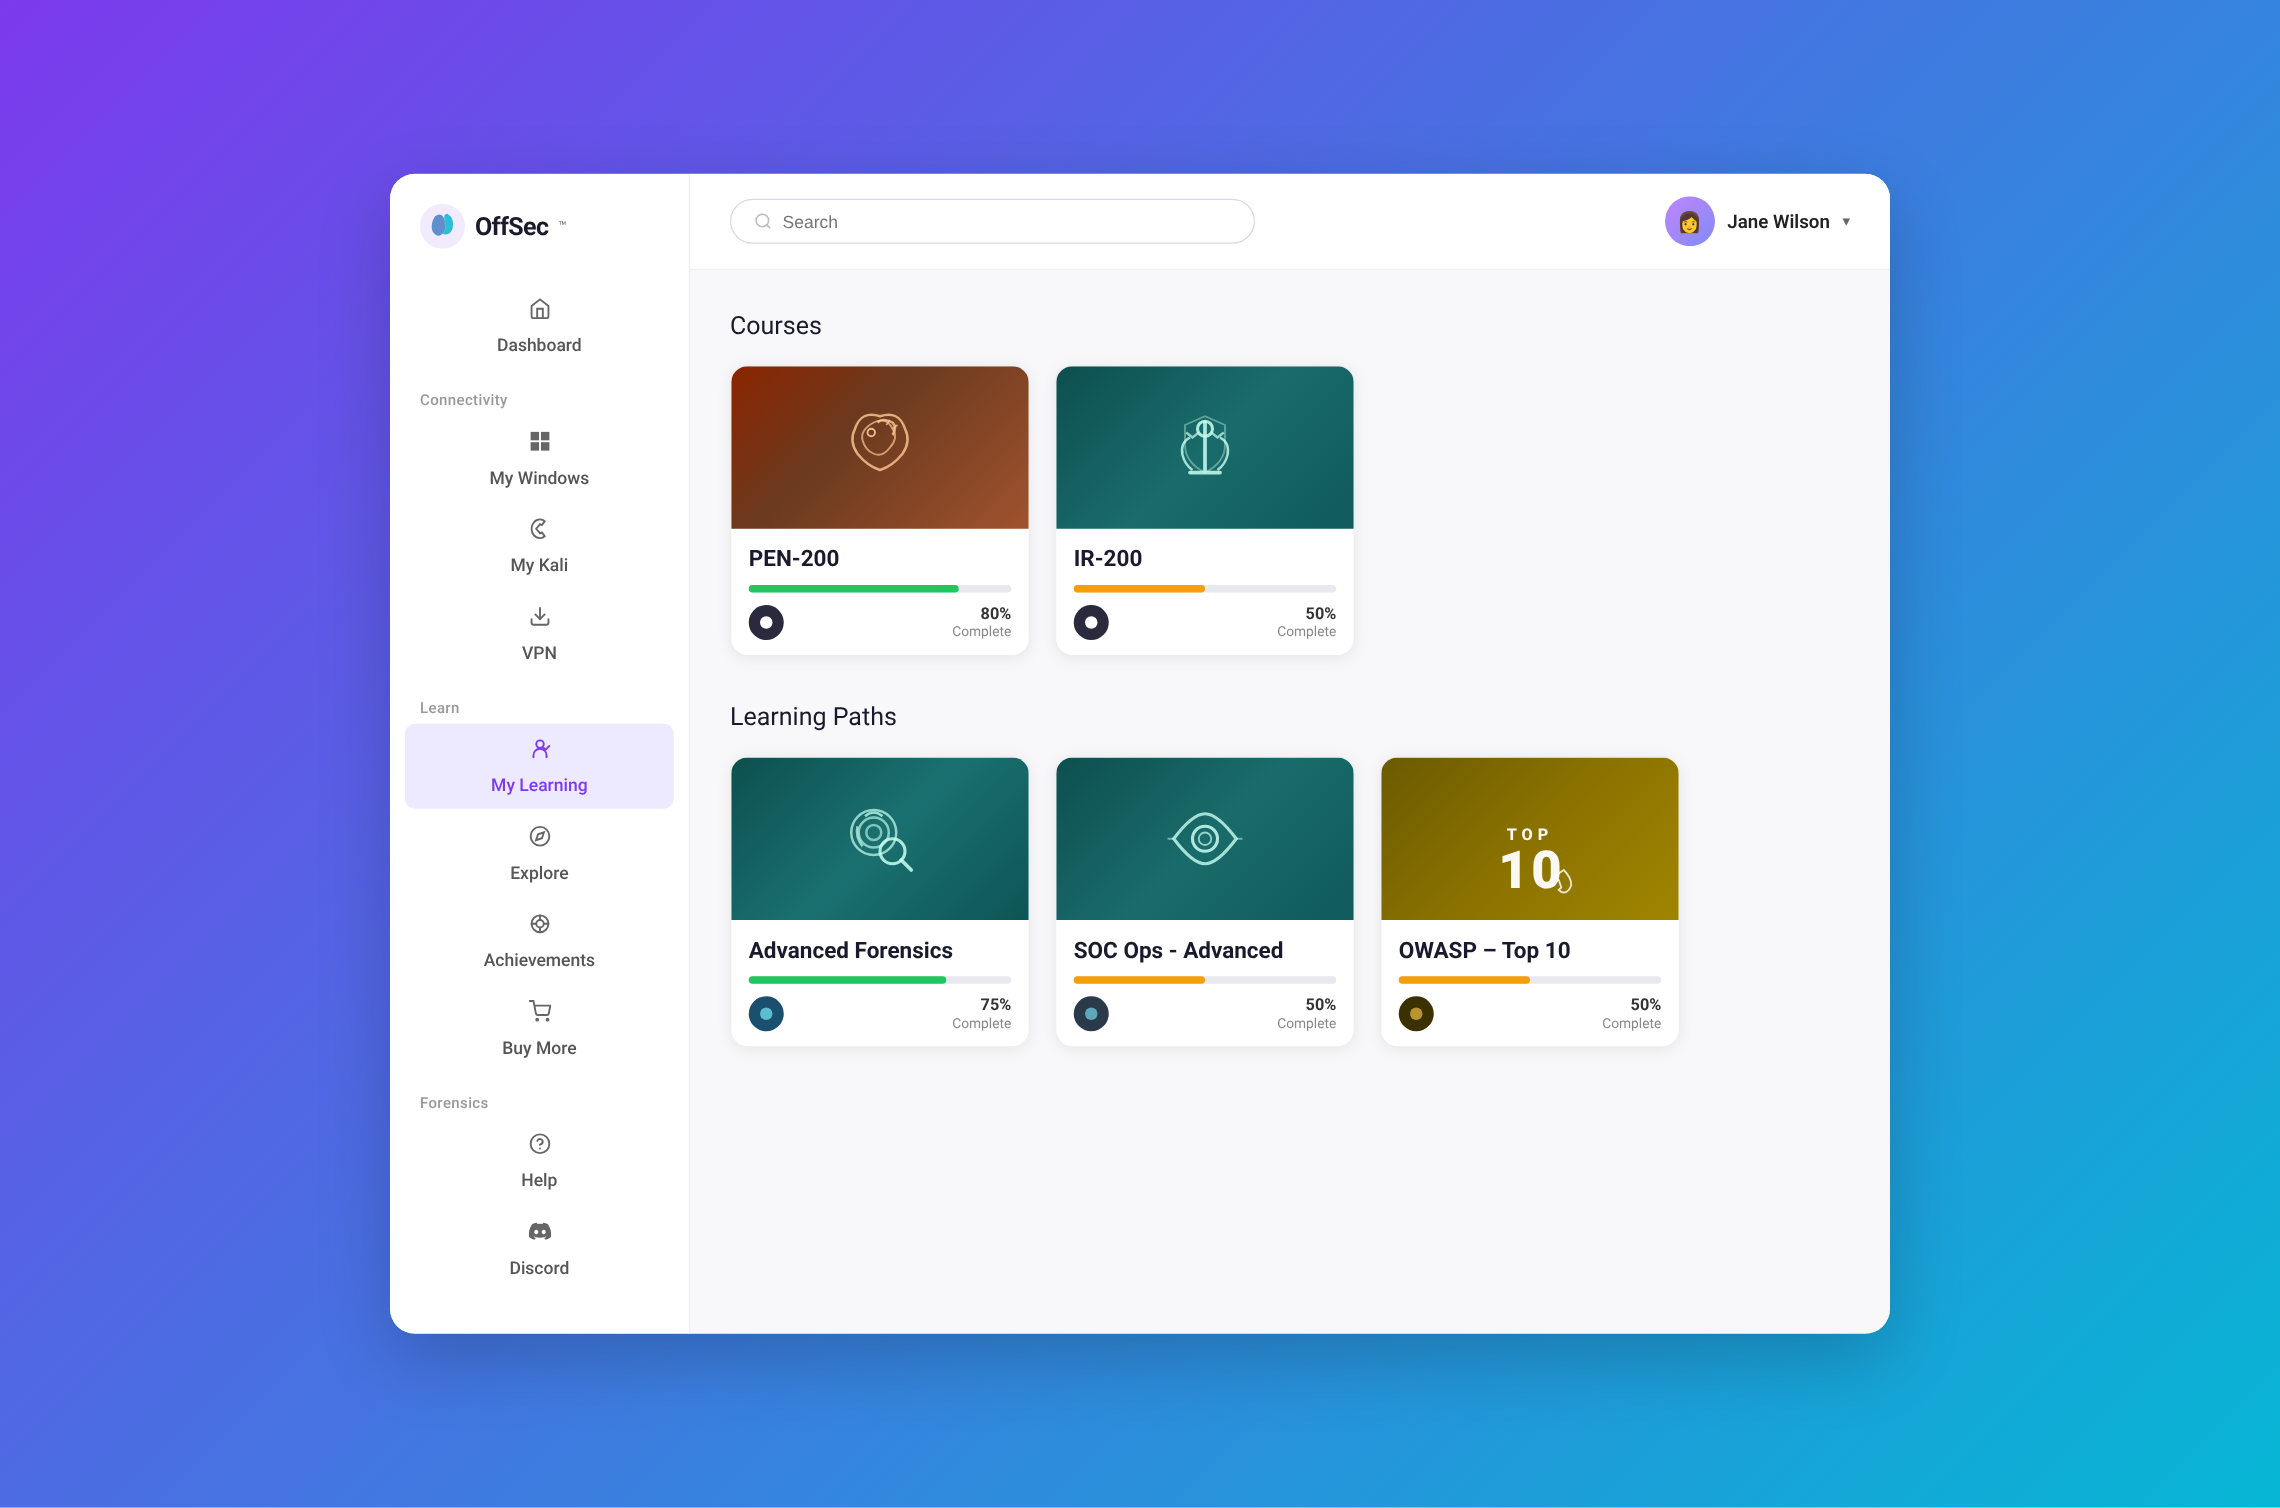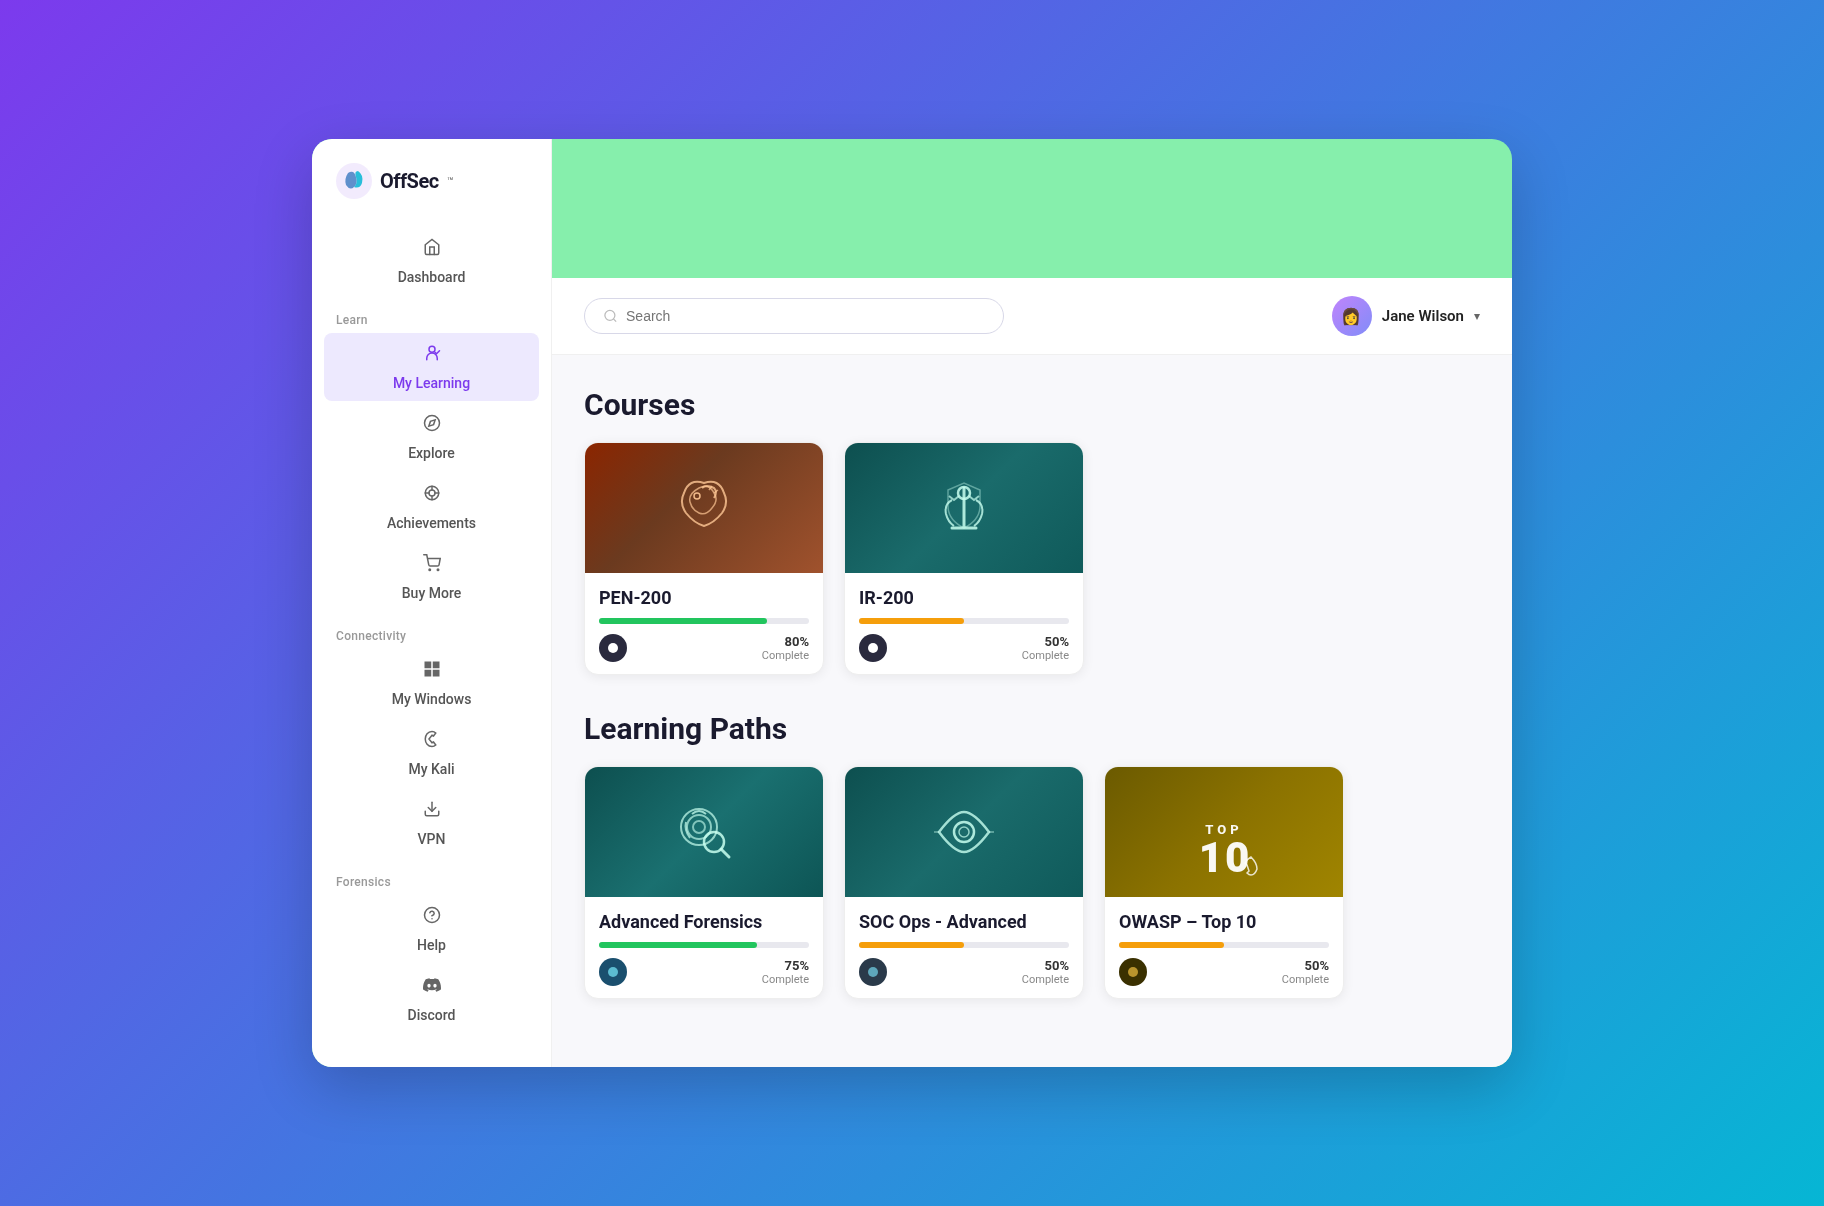--- a/index.html
+++ b/index.html
@@ -13,21 +13,20 @@
       padding: 30px;
     }
     .app-container {
       background: #86efac;
       border-radius: 20px;
       width: 1200px;
       min-height: 900px;
       display: flex;
       overflow: hidden;
       box-shadow: 0 20px 60px rgba(0,0,0,0.2);
-      align-items: flex-end;
     }
     
     .sidebar {
       width: 240px;
       min-width: 240px;
       background: #fff;
       border-right: 1px solid #f0f0f0;
       padding: 24px 0;
       display: flex;
       flex-direction: column;
@@ -151,22 +150,22 @@
       color: #666;
       font-size: 12px;
     }
     
     .content {
       padding: 32px;
       flex: 1;
       overflow-y: auto;
     }
     .section-title {
-      font-size: 30px;
-      font-weight: 700;
+      font-size: 20px;
+      font-weight: 400;
       color: #1a1a2e;
       margin-bottom: 20px;
     }
     .cards-row {
       display: flex;
       gap: 20px;
       margin-bottom: 36px;
       flex-wrap: wrap;
     }
     .course-card {
@@ -278,20 +277,53 @@
           <svg width="18" height="18" viewBox="0 0 24 24" fill="none" stroke="#666" stroke-width="2" stroke-linecap="round">
             <path d="M3 9l9-7 9 7v11a2 2 0 01-2 2H5a2 2 0 01-2-2z"></path>
             <polyline points="9 22 9 12 15 12 15 22"></polyline>
           </svg>
         </span>
         <span>Dashboard</span>
       </div>
     </div>
 
     <div class="nav-section">
+      <div class="nav-section-label">Connectivity</div>
+      <div class="nav-item">
+        <span class="nav-icon">
+          <svg width="18" height="18" viewBox="0 0 24 24" fill="#666">
+            <rect x="2" y="2" width="9" height="9"></rect>
+              <rect x="13" y="2" width="9" height="9"></rect>
+            <rect x="2" y="13" width="9" height="9"></rect>
+              <rect x="13" y="13" width="9" height="9"></rect>
+          </svg>
+        </span>
+        <span>My Windows</span>
+      </div>
+      <div class="nav-item">
+        <span class="nav-icon">
+          <svg width="18" height="18" viewBox="0 0 24 24" fill="none" stroke="#666" stroke-width="2">
+            <path d="M12 2C6.5 2 3 7 3 12s3.5 10 9 10c2 0 4-1 5-2l-3-4-2 1-4-5 4-5 2 1 3-4c-1-1-3-2-5-2z"></path>
+          </svg>
+        </span>
+        <span>My Kali</span>
+      </div>
+      <div class="nav-item">
+        <span class="nav-icon">
+          <svg width="18" height="18" viewBox="0 0 24 24" fill="none" stroke="#666" stroke-width="2" stroke-linecap="round">
+            <path d="M21 15v4a2 2 0 01-2 2H5a2 2 0 01-2-2v-4"></path>
+            <polyline points="7 10 12 15 17 10"></polyline>
+            <line x1="12" y1="15" x2="12" y2="3"></line>
+          </svg>
+        </span>
+        <span>VPN</span>
+      </div>
+    </div>
+
+    <div class="nav-section">
       <div class="nav-section-label">Learn</div>
       <div class="nav-item active">
         <span class="nav-icon">
           <svg width="18" height="18" viewBox="0 0 24 24" fill="none" stroke="#7c3aed" stroke-width="2" stroke-linecap="round">
             <circle cx="12" cy="7" r="4"></circle>
             <path d="M5 21v-2a7 7 0 0114 0v2"></path>
             <path d="M16 11l2 2 4-4" stroke="#7c3aed" stroke-width="2"></path>
           </svg>
         </span>
         <span>My Learning</span>
@@ -320,53 +352,20 @@
       </div>
       <div class="nav-item">
         <span class="nav-icon">
           <svg width="18" height="18" viewBox="0 0 24 24" fill="none" stroke="#666" stroke-width="2" stroke-linecap="round">
             <circle cx="9" cy="21" r="1"></circle>
               <circle cx="20" cy="21" r="1"></circle>
             <path d="M1 1h4l2.68 13.39a2 2 0 001.99 1.61h9.72a2 2 0 001.99-1.61L23 6H6"></path>
           </svg>
         </span>
         <span>Buy More</span>
-      </div>
-    </div>
-
-    <div class="nav-section">
-      <div class="nav-section-label">Connectivity</div>
-      <div class="nav-item">
-        <span class="nav-icon">
-          <svg width="18" height="18" viewBox="0 0 24 24" fill="#666">
-            <rect x="2" y="2" width="9" height="9"></rect>
-              <rect x="13" y="2" width="9" height="9"></rect>
-            <rect x="2" y="13" width="9" height="9"></rect>
-              <rect x="13" y="13" width="9" height="9"></rect>
-          </svg>
-        </span>
-        <span>My Windows</span>
-      </div>
-      <div class="nav-item">
-        <span class="nav-icon">
-          <svg width="18" height="18" viewBox="0 0 24 24" fill="none" stroke="#666" stroke-width="2">
-            <path d="M12 2C6.5 2 3 7 3 12s3.5 10 9 10c2 0 4-1 5-2l-3-4-2 1-4-5 4-5 2 1 3-4c-1-1-3-2-5-2z"></path>
-          </svg>
-        </span>
-        <span>My Kali</span>
-      </div>
-      <div class="nav-item">
-        <span class="nav-icon">
-          <svg width="18" height="18" viewBox="0 0 24 24" fill="none" stroke="#666" stroke-width="2" stroke-linecap="round">
-            <path d="M21 15v4a2 2 0 01-2 2H5a2 2 0 01-2-2v-4"></path>
-            <polyline points="7 10 12 15 17 10"></polyline>
-            <line x1="12" y1="15" x2="12" y2="3"></line>
-          </svg>
-        </span>
-        <span>VPN</span>
       </div>
     </div>
 
     <div class="nav-section">
       <div class="nav-section-label">Forensics</div>
       <div class="nav-item">
         <span class="nav-icon">
           <svg width="18" height="18" viewBox="0 0 24 24" fill="none" stroke="#666" stroke-width="2" stroke-linecap="round">
             <circle cx="12" cy="12" r="10"></circle>
             <path d="M9.09 9a3 3 0 015.83 1c0 2-3 3-3 3"></path>

